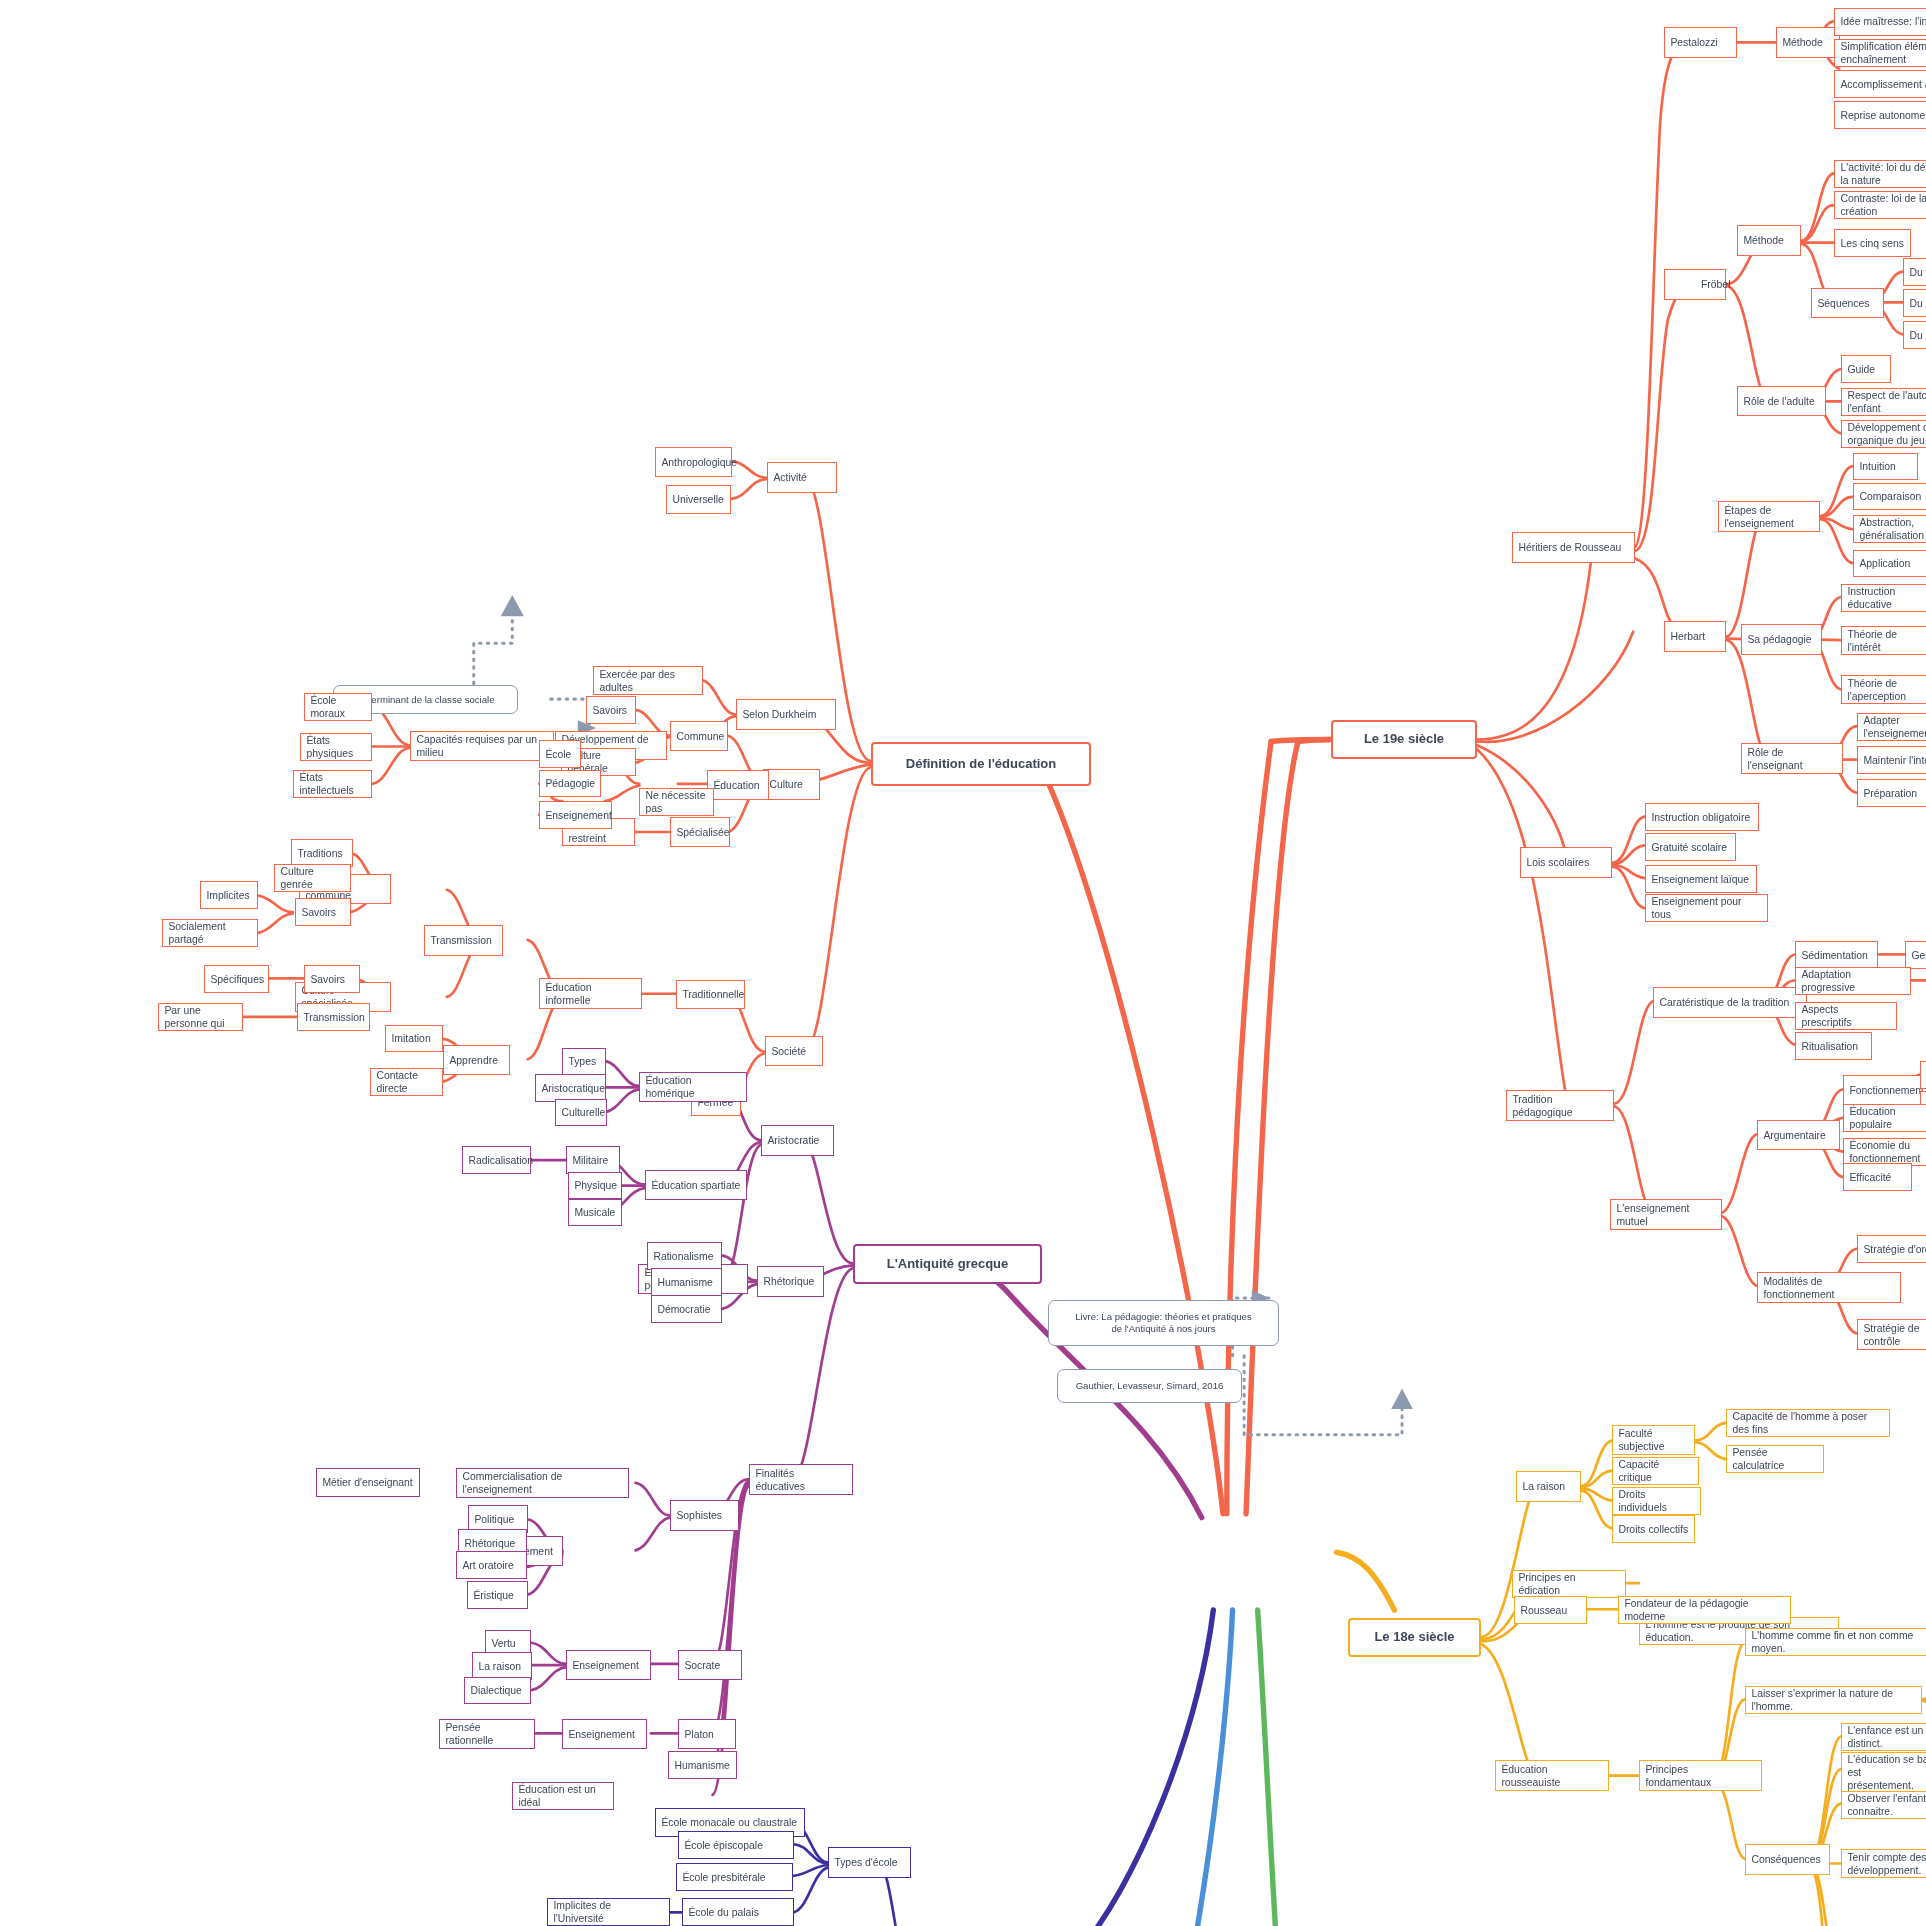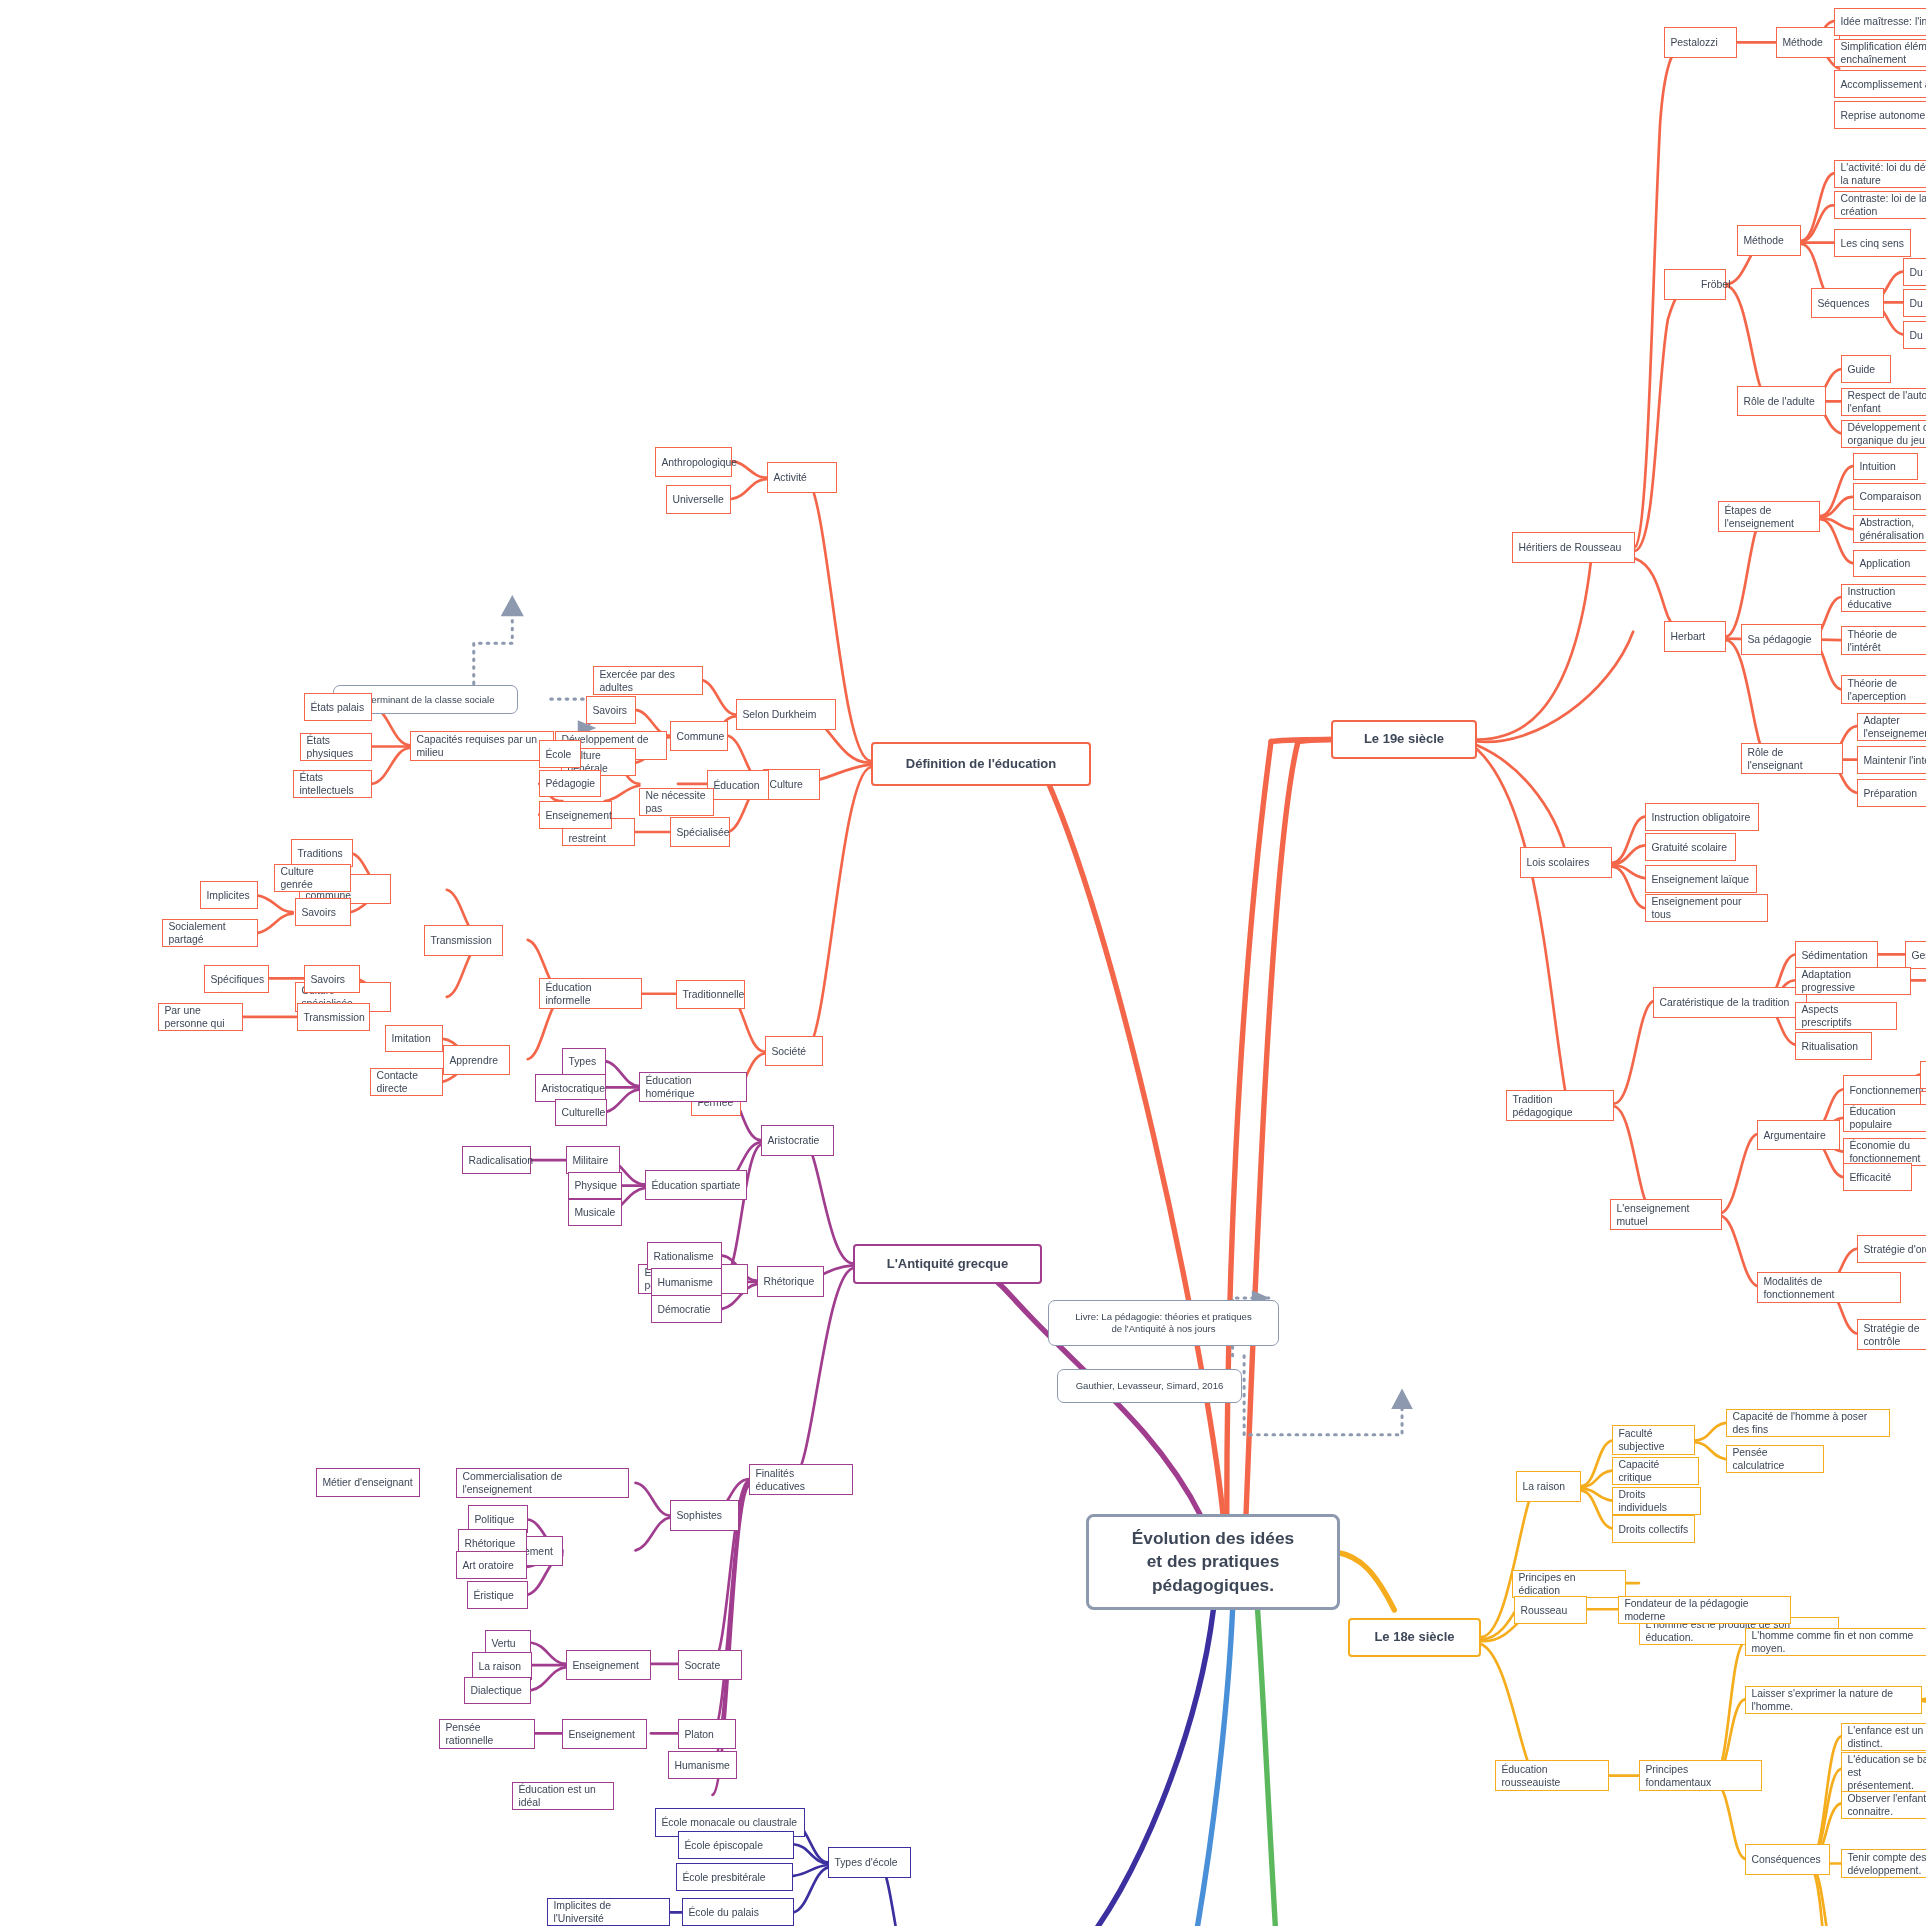--- a/index.html
+++ b/index.html
@@ -357,43 +357,40 @@
       <polygon points="1330,1545 1300,1600 1360,1600"></polygon>
       <polygon points="1548,1890 1500,1870 1500,1910"></polygon>
       <polygon points="3296,3370 3250,3350 3250,3390"></polygon>
       <polygon points="3640,3605 3612,3658 3668,3658"></polygon>
       <polygon points="5192,1690 5140,1700 5168,1742"></polygon>
       <polygon points="5022,6062 5062,6058 5038,6098"></polygon>
       <polygon points="4430,6640 4402,6588 4458,6588"></polygon>
     </g>
   </svg>
 
-  <div class="node root" style="left:1086px;top:1514px;width:254px;height:96px;">Évolution des idées
-et des pratiques
-pédagogiques.</div>
 
   <div class="node note" style="left:333px;top:685px;width:185px;height:29px;">Déterminant de la classe sociale</div>
   <div class="node note" style="left:1048px;top:1300px;width:231px;height:46px;">Livre: La pédagogie: théories et pratiques
 de l'Antiquité à nos jours</div>
   <div class="node note" style="left:1057px;top:1369px;width:185px;height:34px;">Gauthier, Levasseur, Simard, 2016</div>
 
   <div class="node branch r" style="left:871px;top:742px;width:220px;height:44px;">Définition de l'éducation</div>
   <div class="node branch pu" style="left:853px;top:1244px;width:189px;height:40px;">L'Antiquité grecque</div>
 
   <div class="node branch r" style="left:1331px;top:720px;width:146px;height:39px;">Le 19e siècle</div>
   <div class="node branch ye" style="left:1348px;top:1618px;width:133px;height:39px;">Le 18e siècle</div>
 
   <div class="node r" style="left:767px;top:462px;width:70px;height:31px;">Activité</div>
   <div class="node r" style="left:655px;top:447px;width:77px;height:30px;">Anthropologique</div>
   <div class="node r" style="left:666px;top:485px;width:65px;height:29px;">Universelle</div>
   <div class="node r" style="left:736px;top:699px;width:100px;height:31px;">Selon Durkheim</div>
   <div class="node r" style="left:593px;top:666px;width:110px;height:29px;">Exercée par des adultes</div>
   <div class="node r" style="left:555px;top:731px;width:112px;height:29px;">Développement de l'enfant</div>
   <div class="node r" style="left:410px;top:731px;width:144px;height:30px;">Capacités requises par un milieu</div>
-  <div class="node r" style="left:304px;top:693px;width:68px;height:28px;">États palais</div>
+  <div class="node r" style="left:304px;top:693px;width:68px;height:28px;">École moraux</div>
   <div class="node r" style="left:300px;top:733px;width:72px;height:28px;">États physiques</div>
   <div class="node r" style="left:293px;top:770px;width:79px;height:28px;">États intellectuels</div>
   <div class="node r" style="left:763px;top:769px;width:57px;height:31px;">Culture</div>
   <div class="node r" style="left:670px;top:721px;width:58px;height:30px;">Commune</div>
   <div class="node r" style="left:670px;top:817px;width:60px;height:30px;">Spécialisée</div>
   <div class="node r" style="left:586px;top:696px;width:50px;height:28px;">Savoirs</div>
   <div class="node r" style="left:561px;top:748px;width:75px;height:28px;">Culture générale</div>
   <div class="node r" style="left:562px;top:818px;width:73px;height:28px;">Savoirs restreint</div>
   <div class="node r" style="left:707px;top:770px;width:62px;height:30px;">Éducation</div>
   <div class="node r" style="left:639px;top:788px;width:75px;height:28px;">Ne nécessite pas</div>

